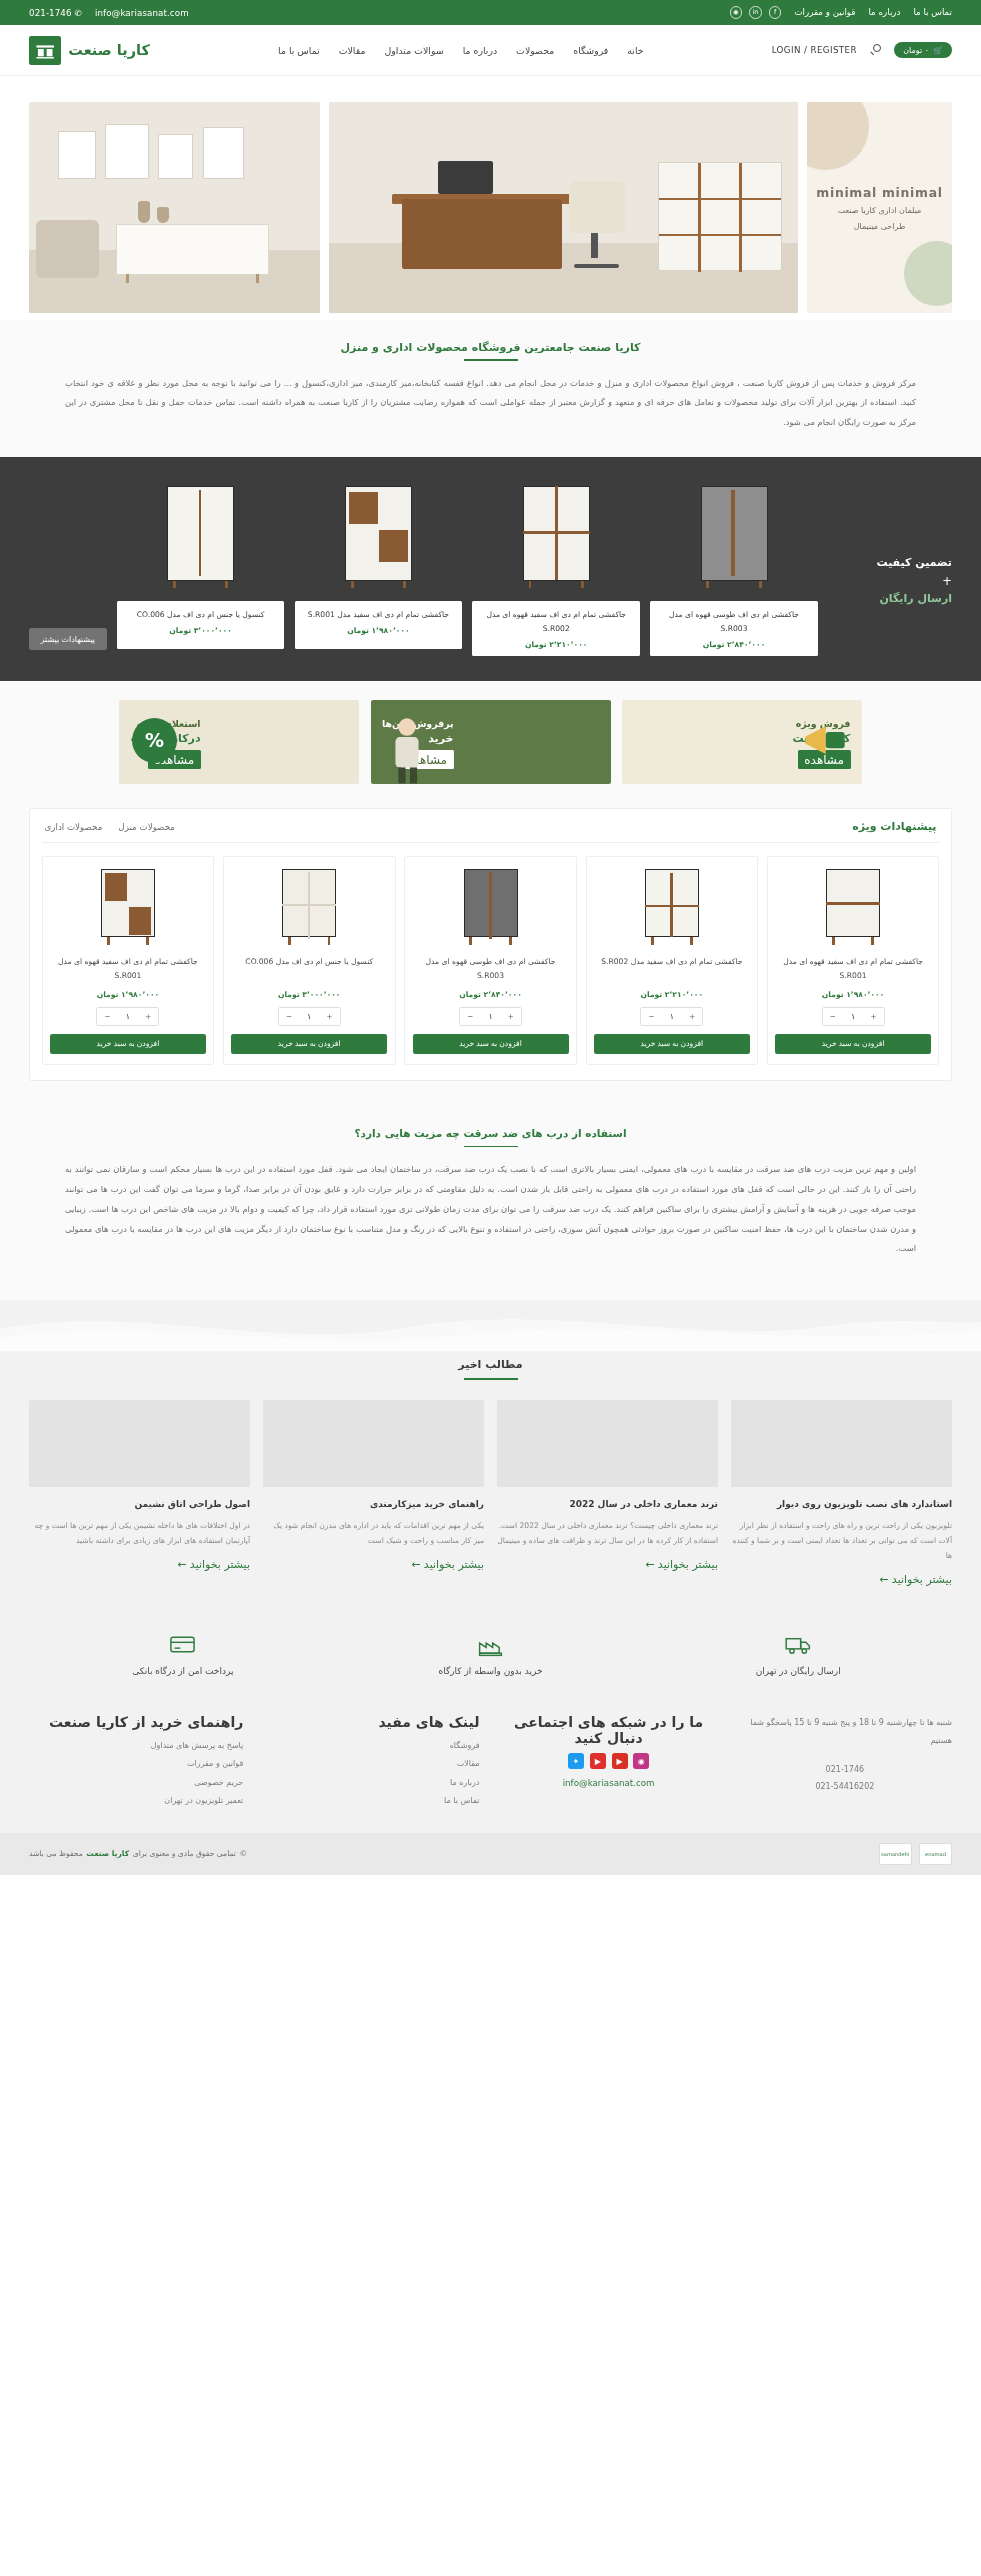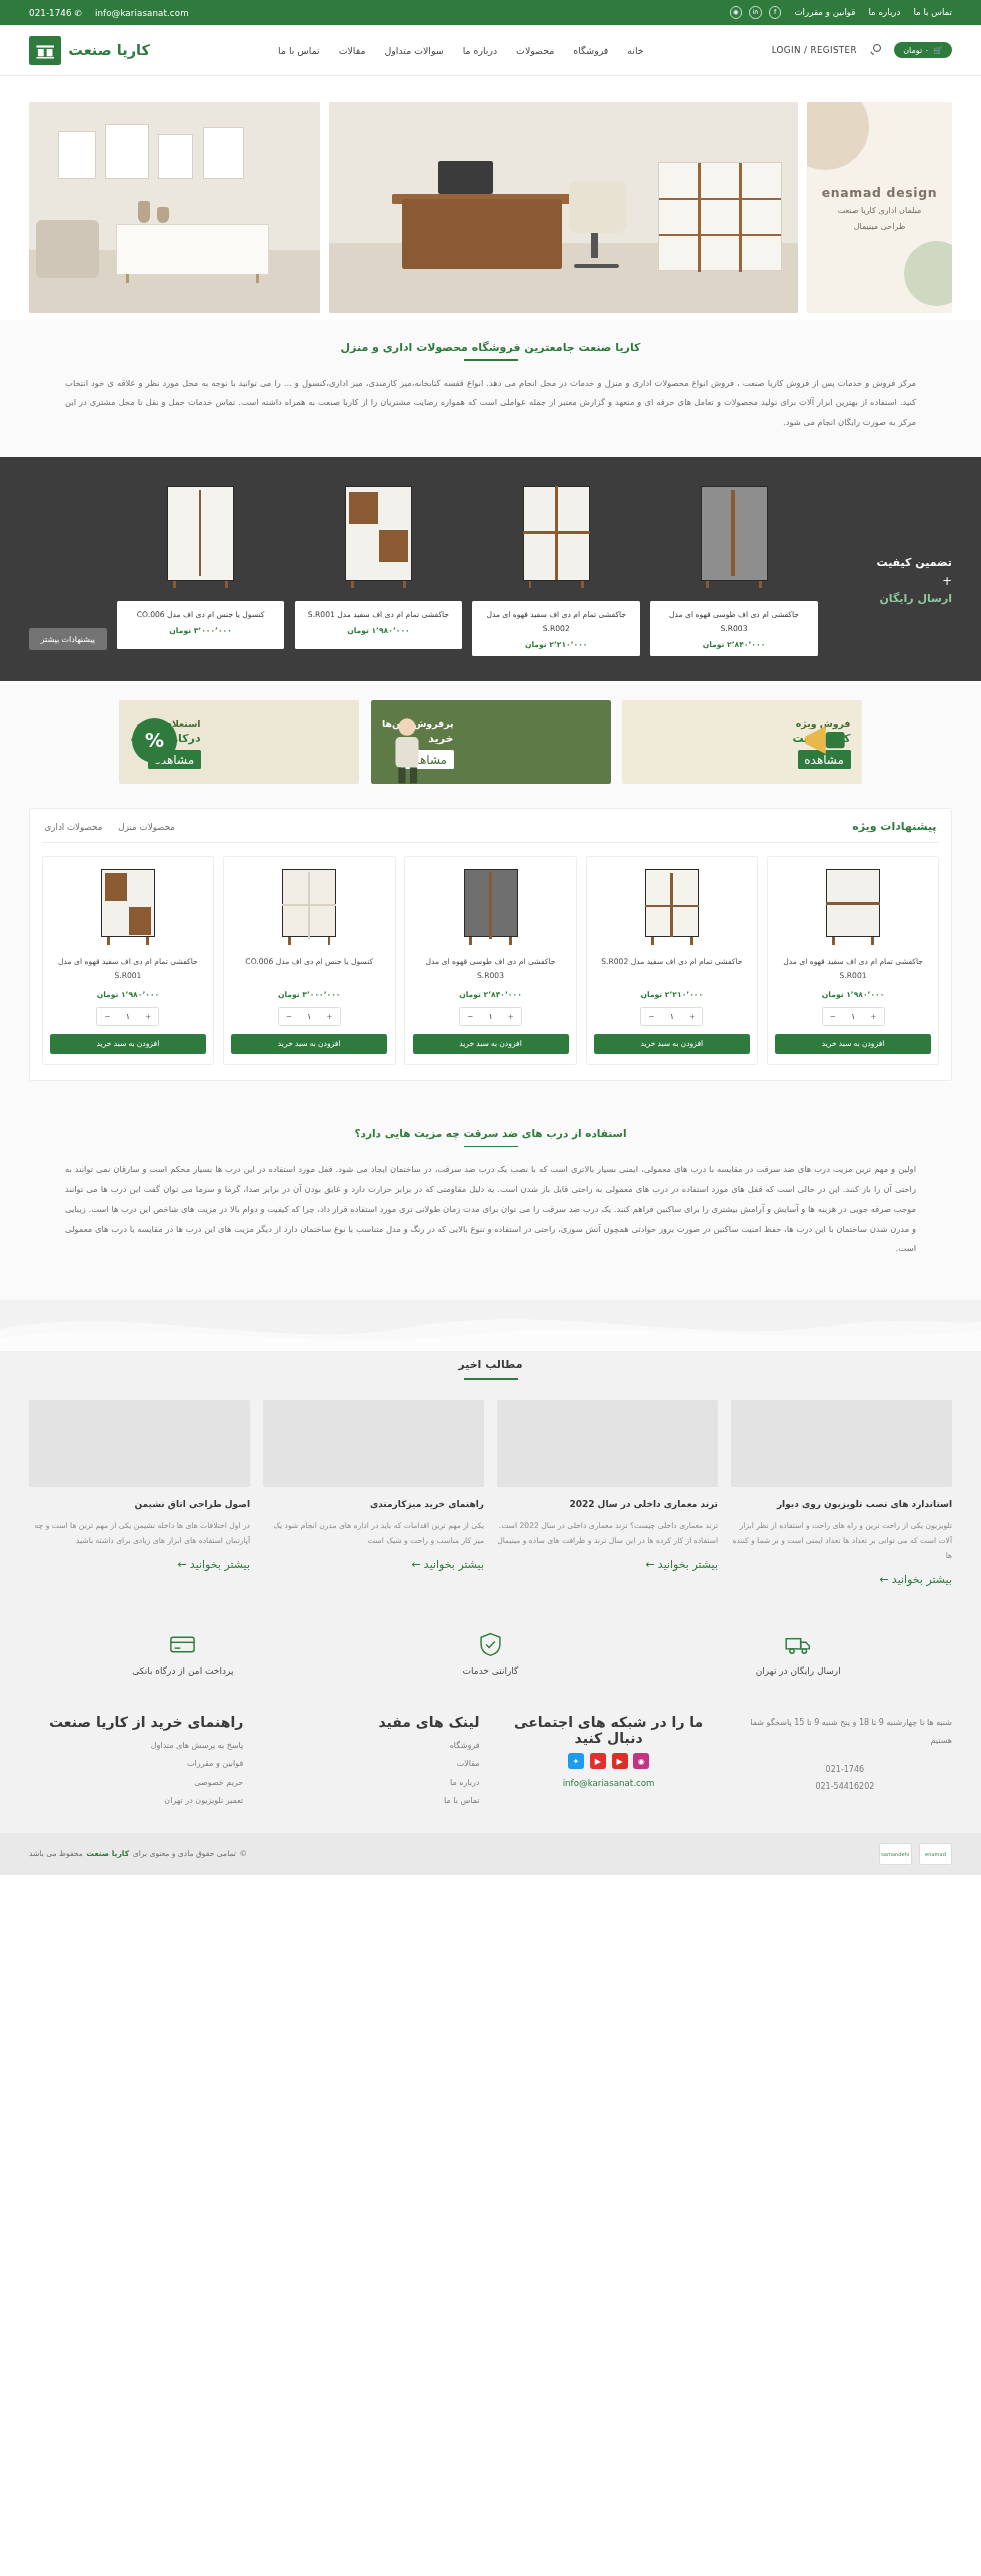--- a/index.html
+++ b/index.html
@@ -267,21 +267,21 @@
       </span>
     </div>
   </div>
 
   <div class="hero">
     <div class="hero-row">
       <div class="hero-right">
         <div class="hr-blob1"></div>
           <div class="hr-blob2"></div>
         <div class="hr-text">
-          <div class="hr-title">enamad design</div>
+          <div class="hr-title">minimal minimal</div>
           <div class="hr-sub">مبلمان اداری کاریا صنعت</div>
           <div class="hr-sub">طراحی مینیمال</div>
         </div>
       </div>
       <div class="hero-mid">
         <div class="office">
           <div class="wall"></div>
             <div class="floor"></div>
           <div class="shelfunit">
             <i style="left:0;top:35px;width:100%;height:2.2px;"></i>
@@ -605,25 +605,25 @@
             <path d="M23 17h7l5 5v4h-12z"></path>
             <circle cx="11" cy="29" r="3"></circle>
             <circle cx="28" cy="29" r="3"></circle>
           </svg>
       </div>
       <div class="lbl">ارسال رایگان در تهران</div>
     </div>
     <div class="feature">
       <div class="ic">
         <svg viewBox="0 0 40 40" fill="none" stroke="#2f7a3d" stroke-width="2">
-            <path d="M20 5l13 5v10c0 9-6 13-13 15-7-2-13-6-13-15V10z"></path>
-            <path d="M14 20l4 4 8-8"></path>
+            <path d="M5 32V18l9 6v-6l9 6v-6l9 6v8z"></path>
+            <rect x="5" y="32" width="30" height="3"></rect>
           </svg>
       </div>
-      <div class="lbl">گارانتی خدمات</div>
+      <div class="lbl">خرید بدون واسطه از کارگاه</div>
     </div>
     <div class="feature">
       <div class="ic">
         <svg viewBox="0 0 40 40" fill="none" stroke="#2f7a3d" stroke-width="2">
             <rect x="4" y="10" width="32" height="20" rx="3"></rect>
             <path d="M4 17h32"></path>
             <path d="M9 25h8"></path>
           </svg>
       </div>
       <div class="lbl">پرداخت امن از درگاه بانکی</div>

